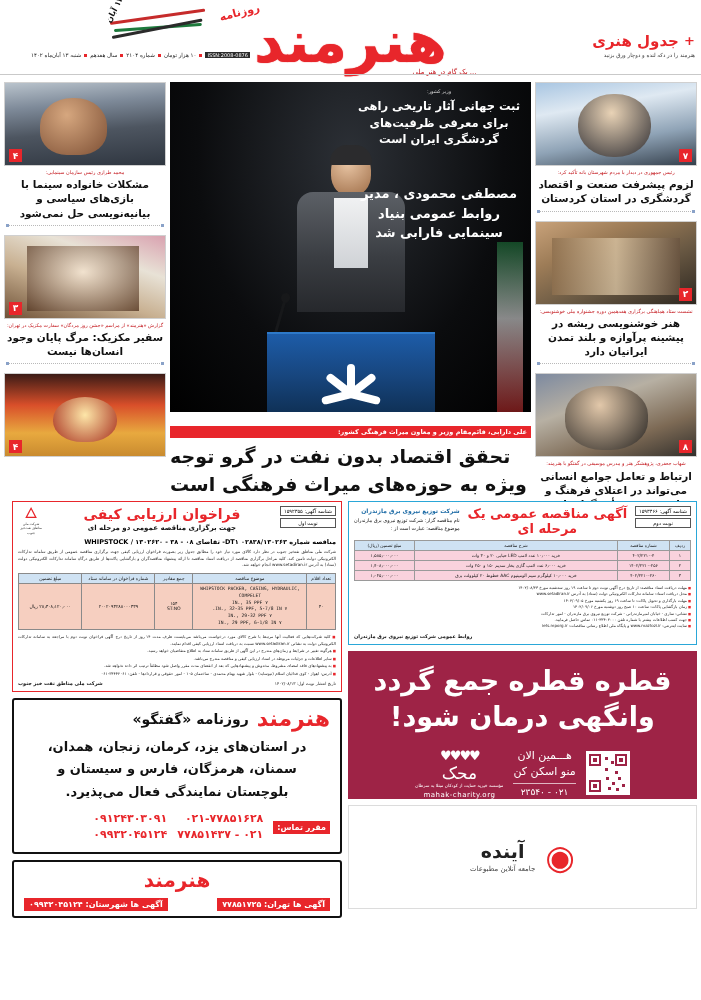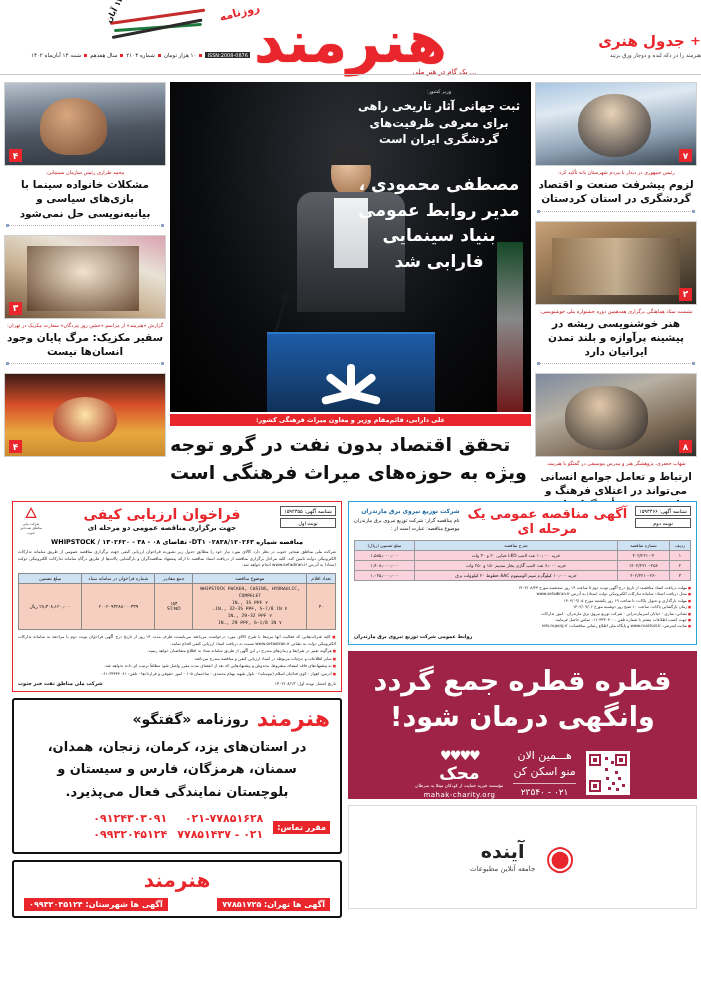--- a/index.html
+++ b/index.html
@@ -30,21 +30,21 @@
     position: absolute; bottom: 6px; right: 24px;
     font-size: 7px; color: #c3161c; z-index: 4; white-space: nowrap;
   }
   .logo-tag {
     position: absolute; top: 4px; left: 18px;
     font-size: 11px; color: #e8262b; font-weight: bold; z-index: 5;
     transform: rotate(-14deg);
   }
   .masthead-left {
     position: absolute; right: 0; top: 34px; width: 240px;
-    text-align: right; 
+    text-align: right; padding-right: 6px;
   }
   .jadval { font-size: 15px; font-weight: bold; color:#e8262b; line-height:1; }
   .jadval .plus { font-size: 13px; vertical-align: top; }
   .jadval-note { font-size: 5.5px; color:#3a3a3a; margin-top: 3px; }
 
   .masthead-right {
     position: absolute; left: 0; top: 16px; width: 250px;
     text-align: left; padding-left: 4px;
   }
   .aban-emblem {
@@ -158,46 +158,46 @@
   .mic::after{content:'';position:absolute;top:-6px;left:-3px;width:9px;height:10px;border-radius:50%;background:#17181a;}
   .flag { position:absolute; right: 8px; bottom: 0; width: 26px; height: 170px;
     background: linear-gradient(180deg,#1d7a3c 0%,#f2f2f2 45%,#c62b2b 100%); opacity:.55; }
 
   .center-kicker-blk {
     position:absolute; right: 8px; top: 6px; width: 168px; text-align:center;
     color:#fff;
   }
   .ck-eyebrow { font-size: 5px; color:#d8d8d8; margin-bottom: 4px; }
   .ck-title { font-size: 11.5px; font-weight:bold; line-height:1.45; }
-  .ck-title2 { font-size: 17px; font-weight:bold; line-height:1.5; margin-top: 24px; }
+  .ck-title2 { font-size: 13px; font-weight:bold; line-height:1.5; margin-top: 36px; }
 
   .red-kicker {
     background: #e8262b; color:#fff; font-size: 6.5px; font-weight:bold;
-    text-align:center; padding: 2px 4px; margin-top: 2px;
+    text-align:right; padding: 2px 4px; margin-top: 14px;
   }
   .main-head {
     text-align: left; font-size: 19px; font-weight: bold; color:#111;
     line-height: 1.45; margin-top: 5px; letter-spacing:-0.4px;
   }
 
   
   .lower { position:relative; width:701px; padding: 4px; }
   .lower-row { display:flex; gap:6px; align-items:flex-start; }
   .lower-left { width: 330px; }
   .lower-right { width: 349px; }
 
   
   .tender {
     border: 1.5px solid #e8262b; padding: 4px 5px 5px; background:#fff;
   }
   .tender-hd { display:flex; align-items:flex-start; justify-content:space-between; }
   .t-badge { border:1px solid #555; font-size:5px; padding:1px 3px; margin-bottom:2px; text-align:center; }
   .t-title { font-size: 14px; font-weight:bold; color:#e8262b; text-align:center; flex:1; }
   .t-sub { font-size:7px; font-weight:bold; color:#111; text-align:center; margin-top:2px;}
-  .t-num { font-size:6.5px; font-weight:bold; text-align:center; margin-top:3px; }
+  .t-num { font-size:6.5px; font-weight:bold; margin-top:3px; }
   .t-para { font-size:4.2px; color:#222; line-height:1.55; text-align:justify; margin-top:3px; }
   .oil-logo { width:26px; text-align:center; }
   .oil-logo .flame { font-size: 15px; color:#e8262b; line-height:1; }
   .oil-logo .cap { font-size:3.4px; color:#333; line-height:1.3; margin-top:1px; }
 
   table.tbl { width:100%; border-collapse: collapse; margin-top: 4px; }
   table.tbl th, table.tbl td {
     border: 0.5px solid #8a8a8a; font-size: 4.6px; padding: 2px 2px;
     text-align:center; vertical-align: middle; color:#1a1a1a;
   }
@@ -232,21 +232,21 @@
     margin-top: 6px; background:#9e2346; color:#fff; padding: 12px 14px 10px;
     position:relative; height: 148px;
   }
   .mahak h2 { font-size: 27px; line-height:1.35; text-align:center; font-weight:bold; }
   .mahak-bottom { display:flex; align-items:center; justify-content:center; gap:10px; margin-top:12px; }
   .qr { width: 44px; height:44px; background:#fff; position:relative; }
   .qr .m { position:absolute; background:#9e2346; }
   .mahak-mid { text-align:center; font-size:11px; line-height:1.5; }
   .mahak-phone { font-size: 9px; margin-top:2px; border-top:1px solid #ffffffaa; padding-top:2px; }
   .mahak-logo { text-align:center; }
-  .mahak-logo .name { font-size: 17px; font-weight:bold; letter-spacing:1px; }
+  .mahak-logo .name { font-size: 17px; font-weight:normal; letter-spacing:1px; }
   .mahak-logo .tiny { font-size:4.4px; line-height:1.4; }
   .mahak-logo .url { font-size:7px; letter-spacing:.5px; margin-top:2px; }
   .hearts { font-size:13px; letter-spacing:-2px; }
 
   
   .alandeh {
     margin-top: 6px; border:1px solid #dcdcdc; background:#fff;
     height: 104px; display:flex; align-items:center; justify-content:center; gap:10px;
   }
   .al-mark { font-size: 34px; color:#e8262b; font-weight:bold; }

